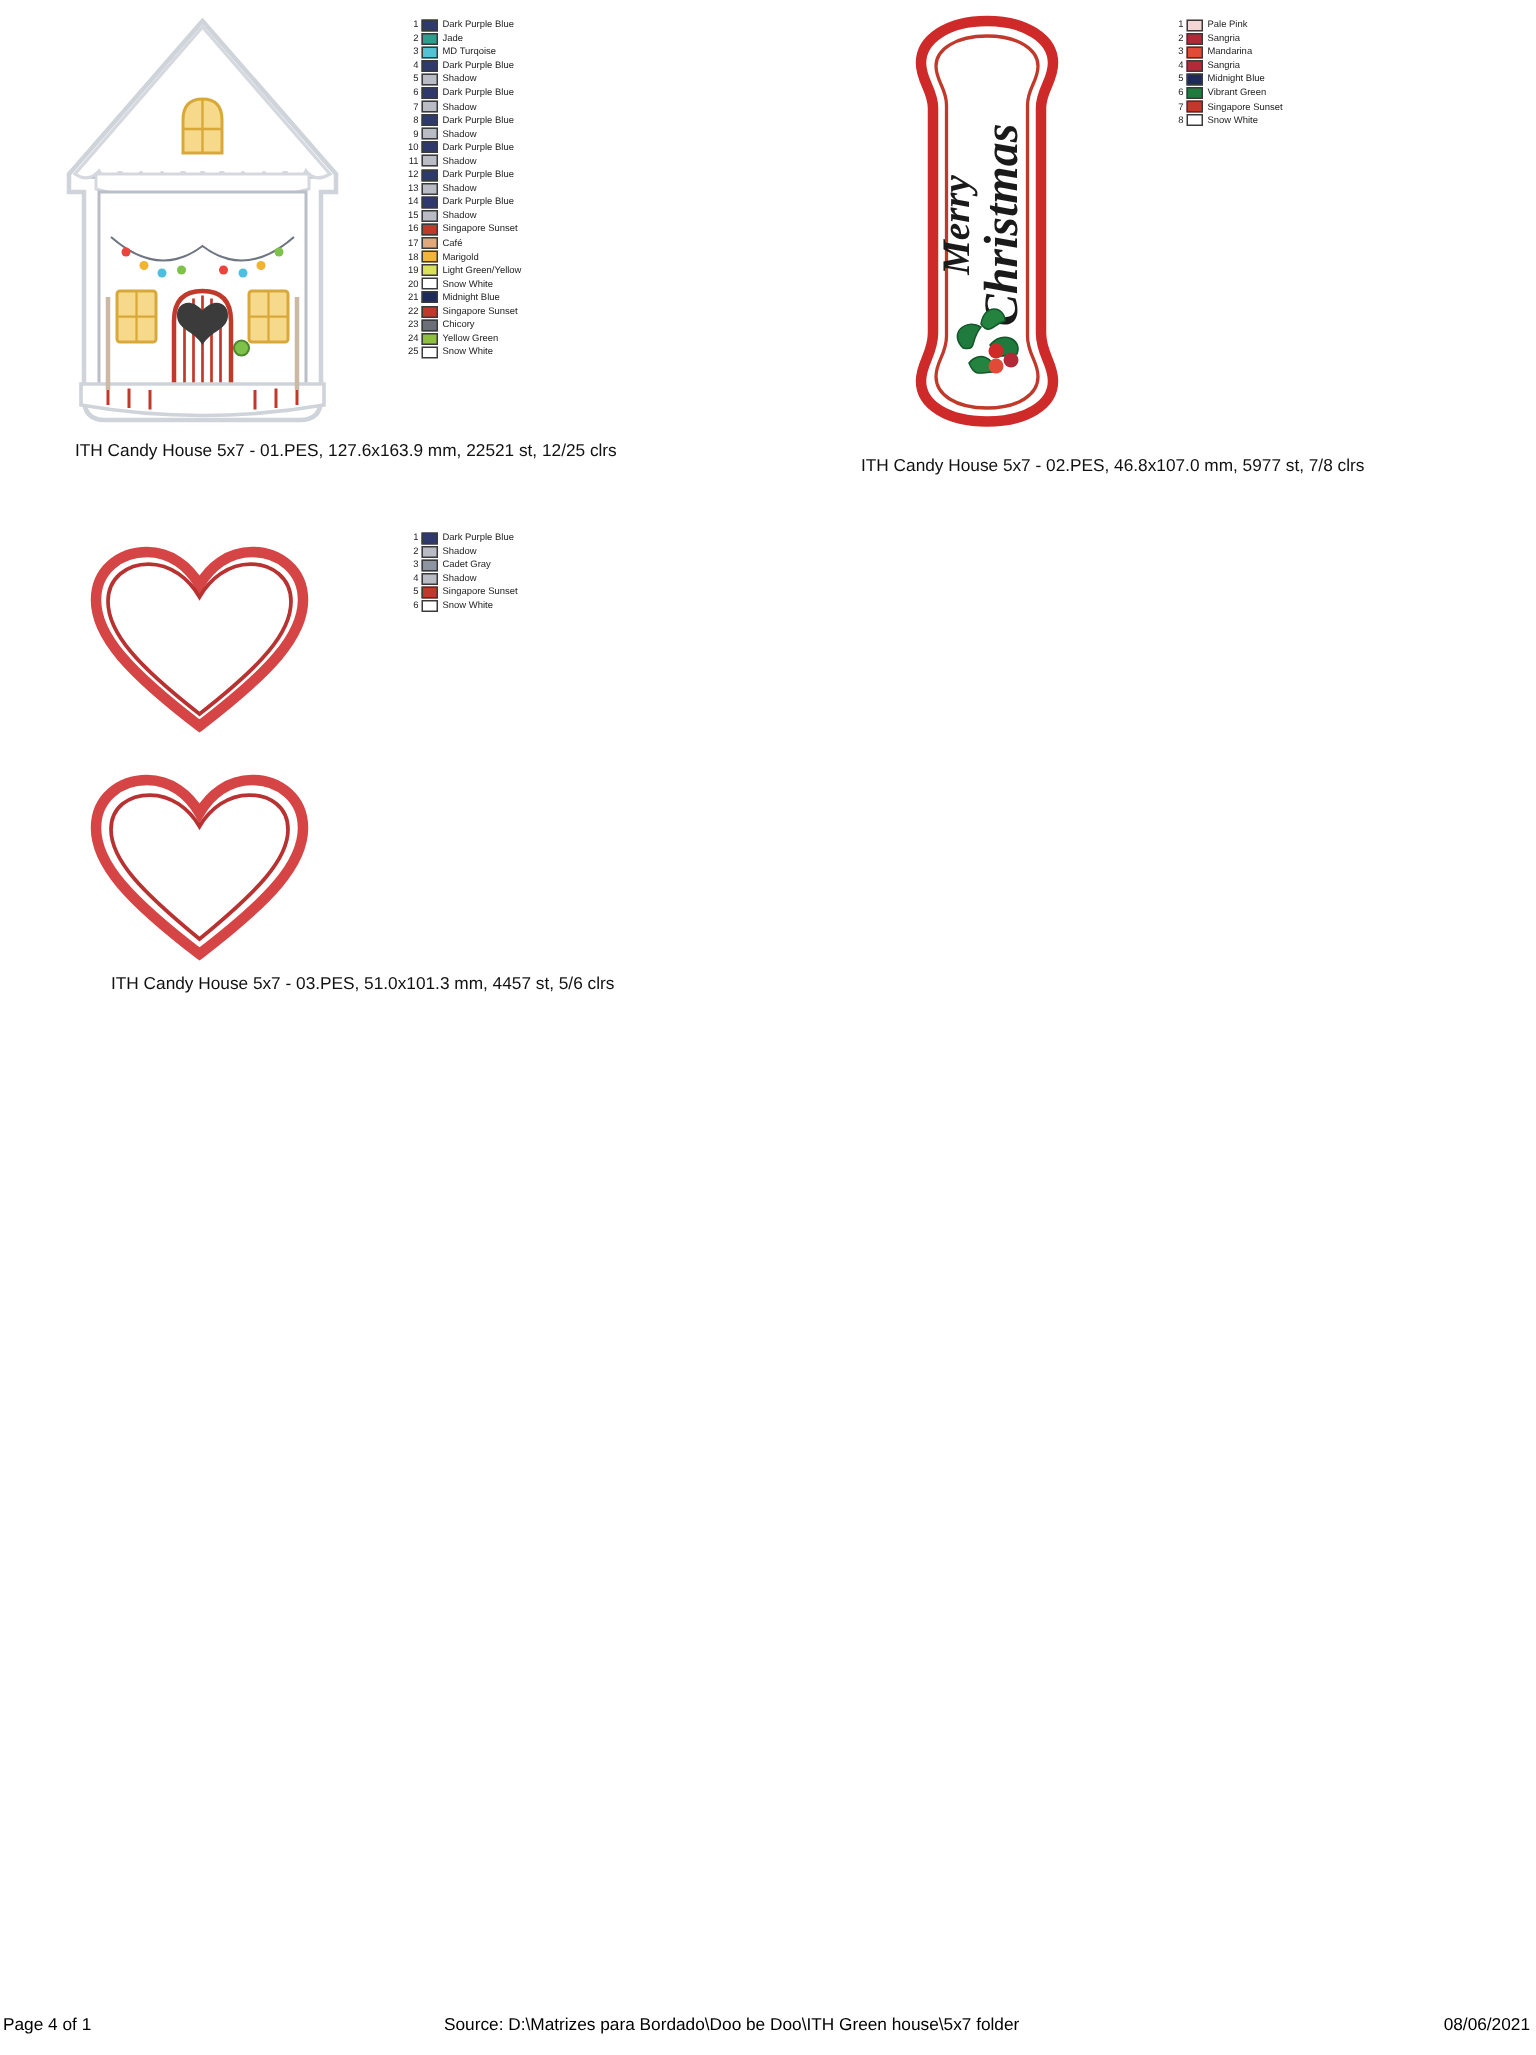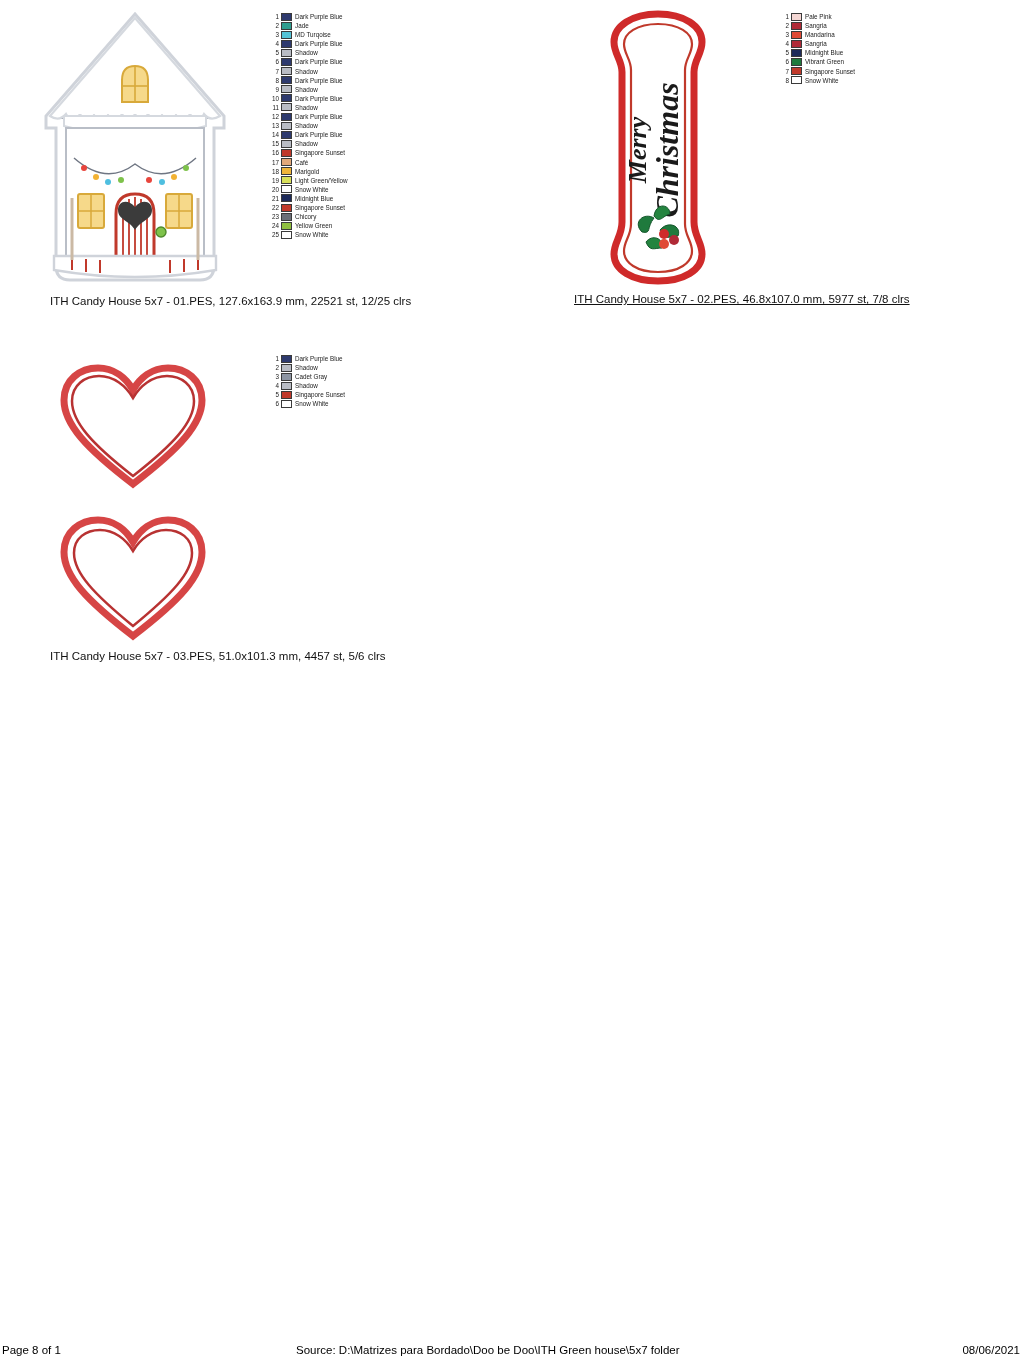--- a/index.html
+++ b/index.html
@@ -349,21 +349,21 @@
           <path d="M-16 -6 C-26 -16 -14 -26 -4 -20 C-12 -10 -6 -4 -16 -6 Z" fill="#1f7a3d" stroke="#14572b" stroke-width="1"></path>
           <path d="M-4 -22 C-2 -36 12 -34 12 -24 C4 -22 2 -14 -4 -22 Z" fill="#24843f" stroke="#14572b" stroke-width="1"></path>
           <path d="M2 -8 C10 -18 24 -12 20 -2 C10 -2 8 4 2 -8 Z" fill="#1f7a3d" stroke="#14572b" stroke-width="1"></path>
           <path d="M-12 4 C-6 -4 6 0 4 10 C-4 10 -8 14 -12 4 Z" fill="#24843f" stroke="#14572b" stroke-width="1"></path>
           <circle cx="6" cy="-4" r="5" fill="#cf2a2a"></circle>
           <circle cx="16" cy="2" r="5" fill="#b02a37"></circle>
           <circle cx="6" cy="6" r="5" fill="#e04a36"></circle>
         </g>
       </svg>
     </div>
-    <div class="design-caption" style="margin-left:14px; margin-top:8px;text-decoration:underline;">ITH Candy House 5x7 - 02.PES, 46.8x107.0 mm, 5977 st, 7/8 clrs</div>
+    <div class="design-caption" style="margin-left:14px; margin-top:20px;">ITH Candy House 5x7 - 02.PES, 46.8x107.0 mm, 5977 st, 7/8 clrs</div>
   </div>
 
   <div class="colorlist" style="left:778px; top:12px;">
     <div class="color-row">
         <span class="color-idx">1</span>
         <span class="color-swatch" style="background:#f4d7d4"></span>
         <span class="color-name">Pale Pink</span>
       </div>
     <div class="color-row">
         <span class="color-idx">2</span>
@@ -432,21 +432,21 @@
                  C 156 72, 134 96, 87 132 Z" fill="#ffffff" stroke="#d64545" stroke-width="7"></path>
         <path d="M87 122
                  C 48 90, 28 69, 28 49
                  C 28 34, 40 26, 54 26
                  C 68 26, 80 35, 87 47
                  C 94 35, 106 26, 120 26
                  C 134 26, 146 34, 146 49
                  C 146 69, 126 90, 87 122 Z" fill="#ffffff" stroke="#b83232" stroke-width="2.5"></path>
       </svg>
     </div>
-    <div class="design-caption" style="margin-left:4px; margin-top:6px;">ITH Candy House 5x7 - 03.PES, 51.0x101.3 mm, 4457 st, 5/6 clrs</div>
+    <div class="design-caption" style="margin-left:28px; margin-top:6px;">ITH Candy House 5x7 - 03.PES, 51.0x101.3 mm, 4457 st, 5/6 clrs</div>
   </div>
 
   <div class="colorlist" style="left:268px; top:354px;">
     <div class="color-row">
         <span class="color-idx">1</span>
         <span class="color-swatch" style="background:#2e3a6e"></span>
         <span class="color-name">Dark Purple Blue</span>
       </div>
     <div class="color-row">
         <span class="color-idx">2</span>
@@ -469,18 +469,18 @@
         <span class="color-name">Singapore Sunset</span>
       </div>
     <div class="color-row">
         <span class="color-idx">6</span>
         <span class="color-swatch" style="background:#ffffff"></span>
         <span class="color-name">Snow White</span>
       </div>
   </div>
 
   <div class="footer">
-    <span class="footer-left">Page 8 of 1</span>
+    <span class="footer-left">Page 4 of 1</span>
     <span class="footer-center">Source: D:\Matrizes para Bordado\Doo be Doo\ITH Green house\5x7 folder</span>
     <span class="footer-right">08/06/2021</span>
   </div>
 
 </div>
 
 </body></html>

